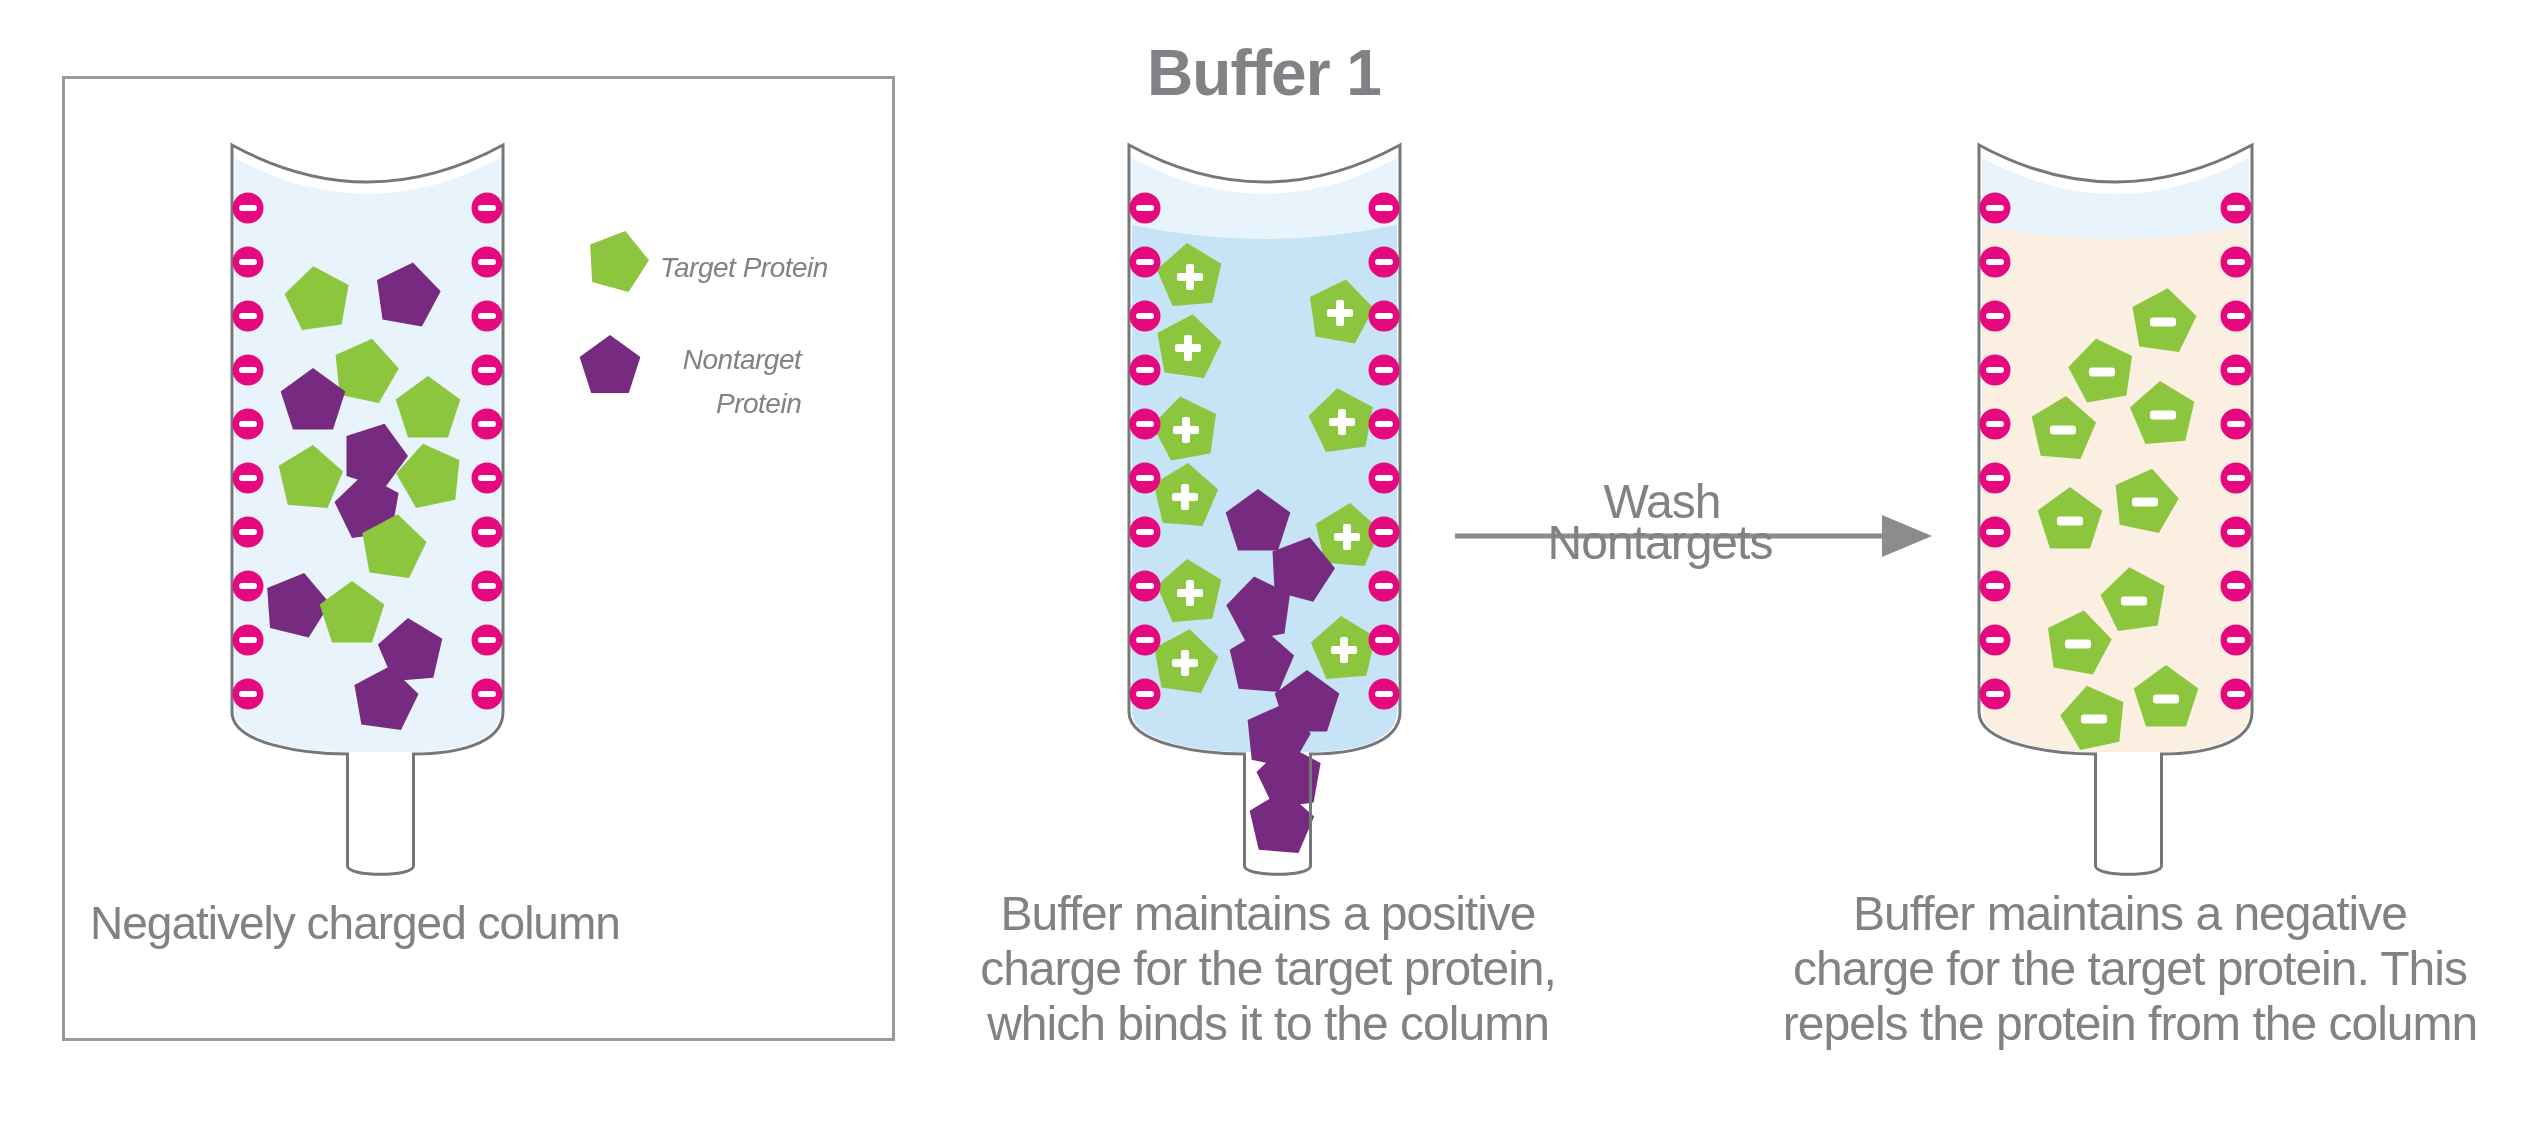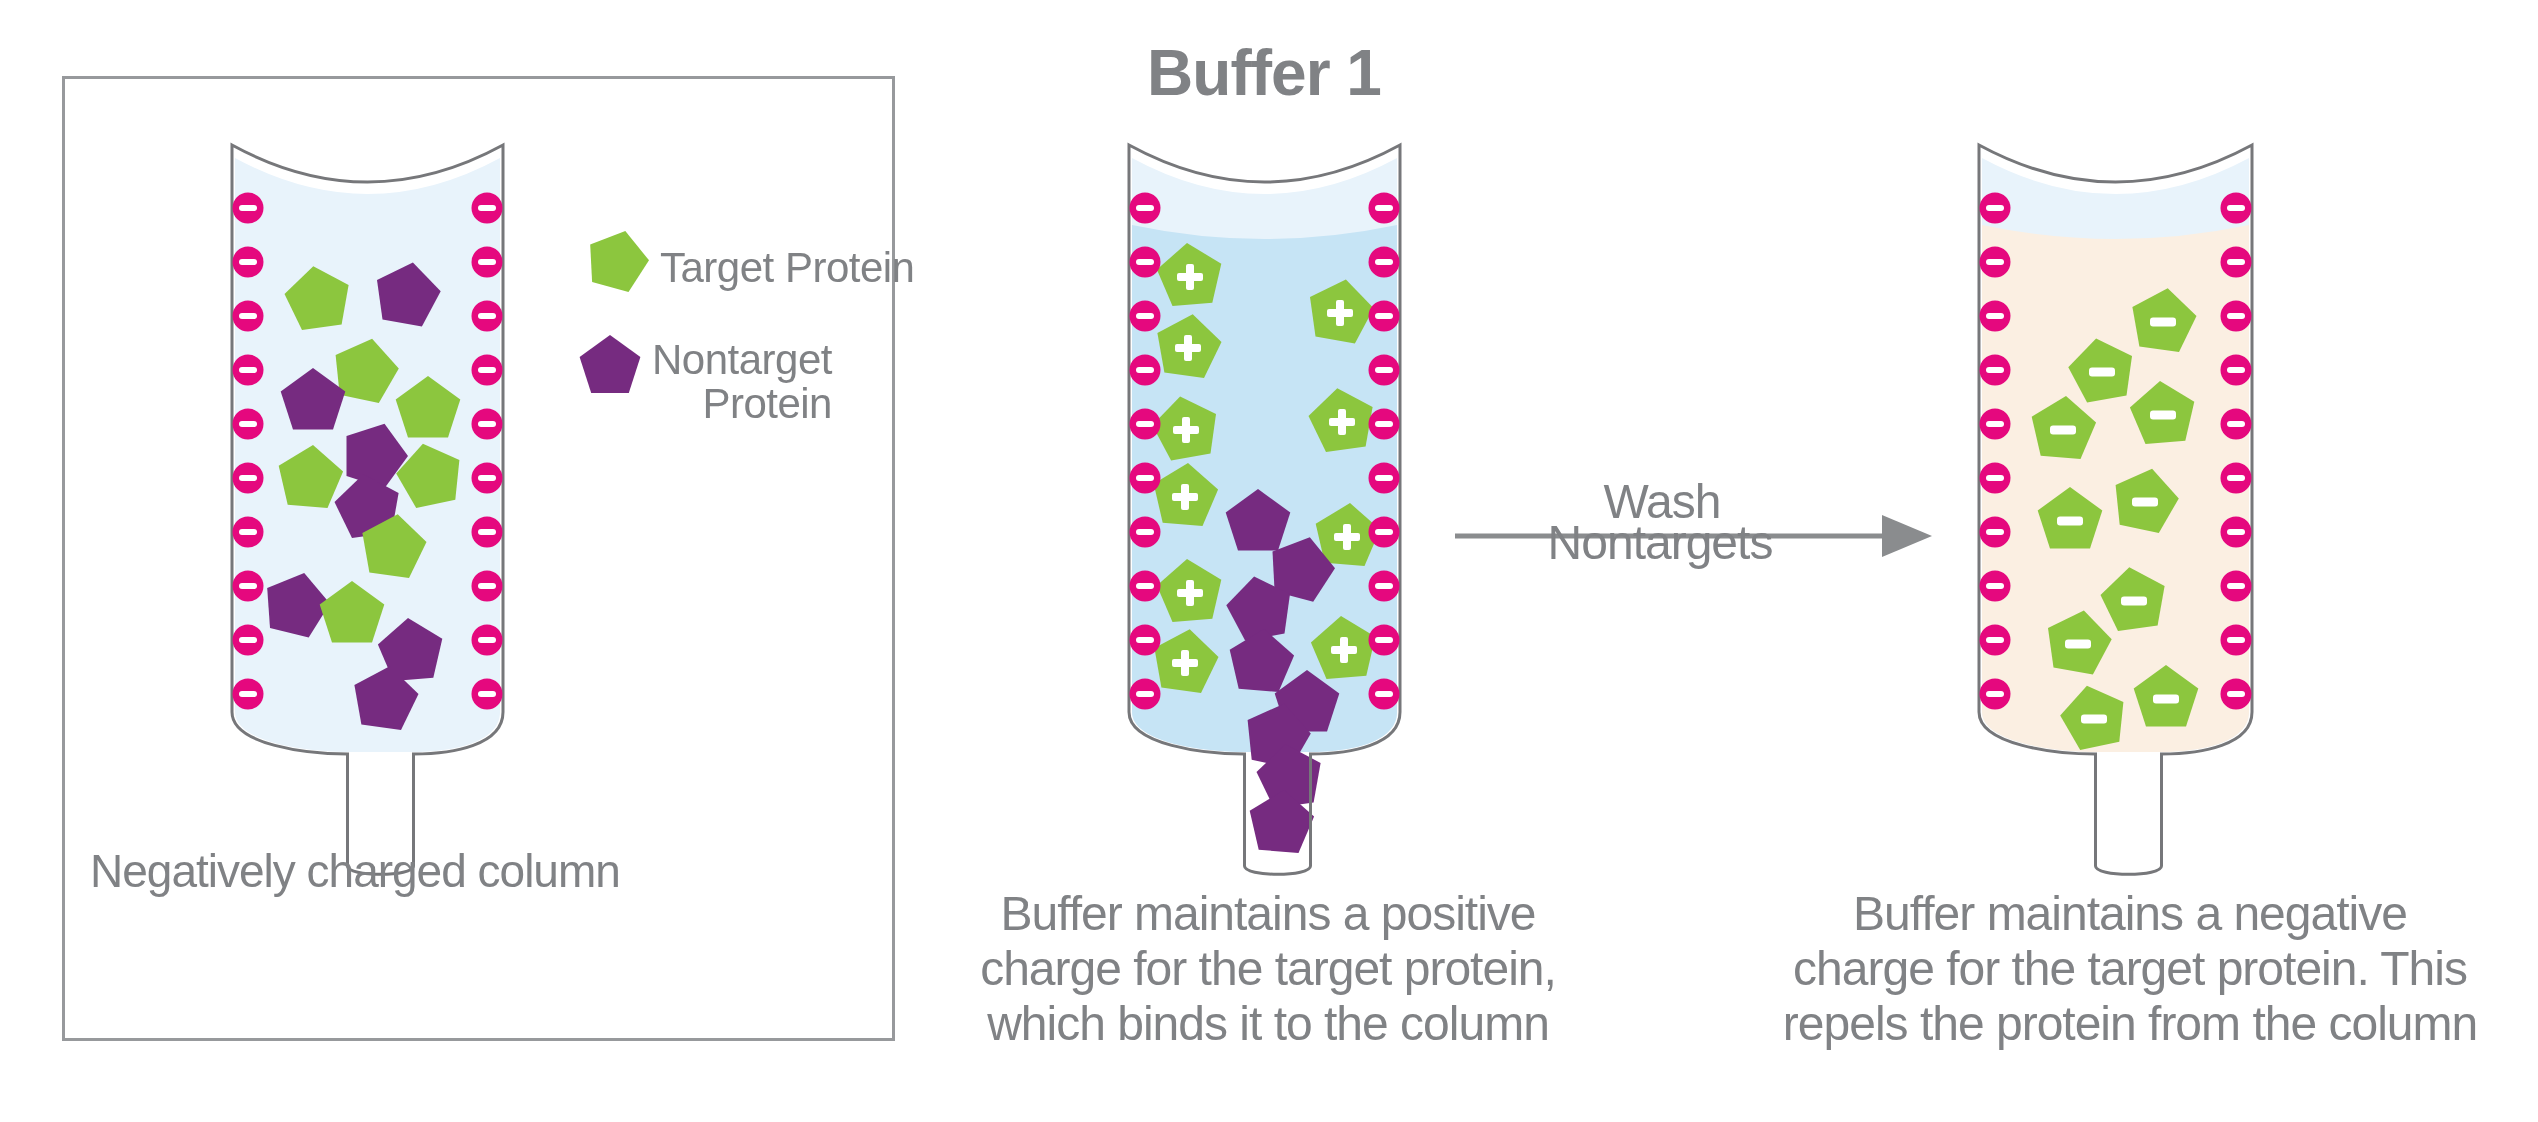--- a/index.html
+++ b/index.html
@@ -7,28 +7,28 @@
          font-family:"Liberation Sans",sans-serif;color:#808285;}
   .txt{position:absolute;white-space:nowrap;letter-spacing:-1px;}
   .ctr{transform:translateX(-50%);text-align:center;}
   #panel-box{position:absolute;left:62px;top:76px;width:833px;height:965px;
              border:3px solid #97999c;box-sizing:border-box;background:transparent;}
   #diagram-svg{position:absolute;left:0;top:0;}
   .title{font-size:64px;line-height:66px;}
   .caption{font-size:48px;line-height:55px;}
   .wash{font-size:48px;line-height:59px;}
   .left-caption{font-size:46px;}
-  .legend-label{font-size:42px;line-height:44px;letter-spacing:-0.5px;}
+  .legend-label{font-size:28px;line-height:44px;letter-spacing:-0.5px;font-style:italic;}
   #buffer1-title{left:1264px;top:40px;font-weight:bold;}
   #buffer2-title{left:2105px;top:40px;}
   #wash-label{left:1662px;top:472px;}
   #wash-sublabel{left:1660px;top:513px;}
   #buffer1-caption{left:1268px;top:886px;}
   #buffer2-caption{left:2130px;top:886px;}
-  #left-caption{left:90px;top:844px;}
+  #left-caption{left:90px;top:896px;}
   #legend-target-label{left:660px;top:246px;}
   #legend-nontarget-label{left:742px;top:338px;text-align:right;}
 </style>
 </head>
 <body>
 
 <div class="stage">
 
   <div id="panel-box"></div>
 

